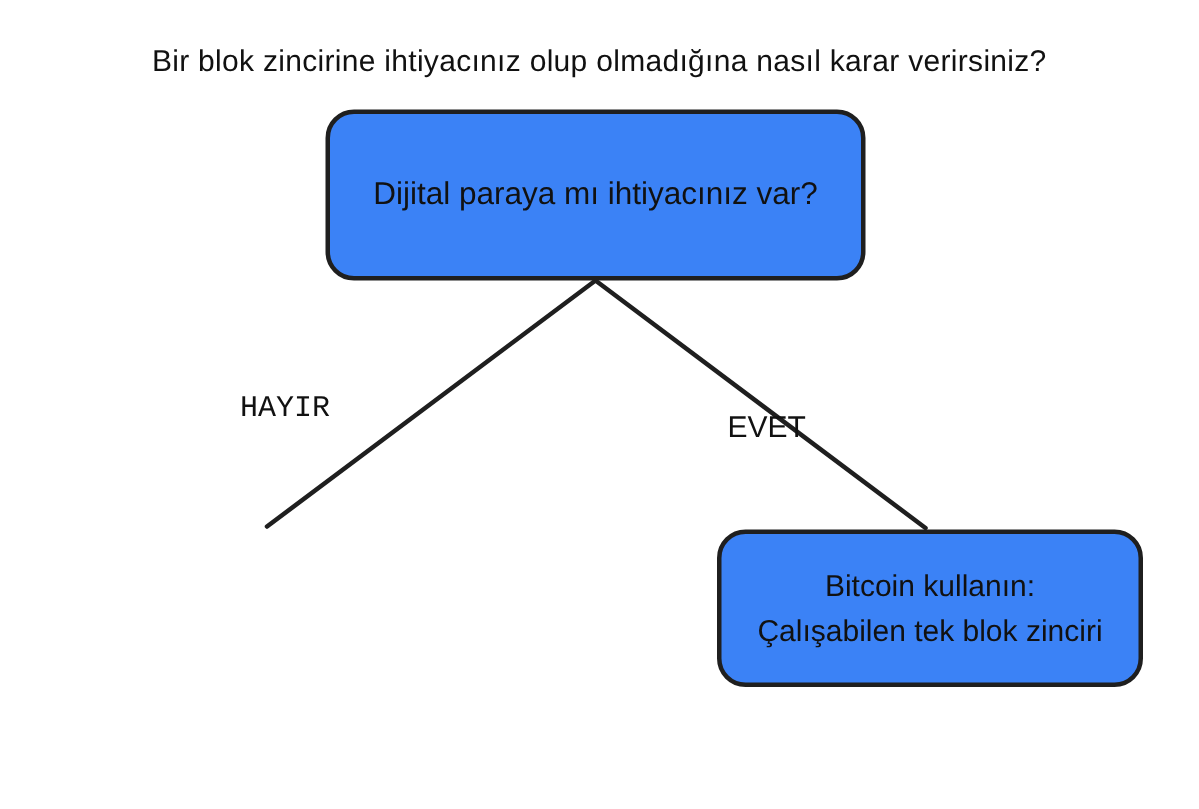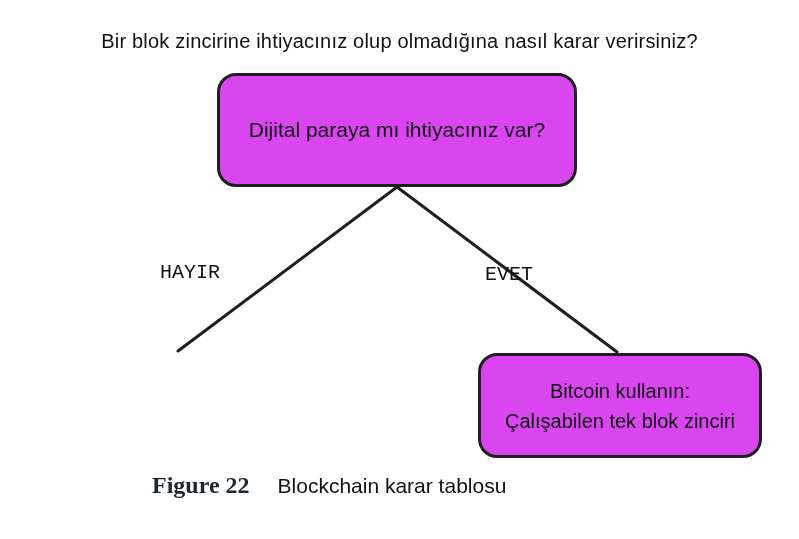--- a/index.html
+++ b/index.html
@@ -29,21 +29,21 @@
     position: absolute;
     top: 0;
     left: 0;
     pointer-events: none;
   }
   .node {
     position: absolute;
     box-sizing: border-box;
     border: 3px solid #1f1f1f;
     border-radius: 19px;
-    background: #d946ef;
+    background: #3b82f6;
     display: flex;
     flex-direction: column;
     align-items: center;
     justify-content: center;
     text-align: center;
     color: #111111;
   }
   .node-root {
     left: 217px;
     top: 73px;
@@ -67,21 +67,21 @@
     font-size: 20px;
     line-height: 30px;
   }
   .node span { display: block; }
   .edge-label {
     position: absolute;
     font-size: 20px;
     color: #111111;
   }
   .edge-label.no  { left: 160px; top: 261px; font-family: Liberation Mono, monospace; }
-  .edge-label.yes { left: 485px; top: 263px; font-family: Liberation Mono, monospace; }
+  .edge-label.yes { left: 485px; top: 274px; }
   .caption {
     position: absolute;
     left: 152px;
     top: 472px;
     display: flex;
     align-items: baseline;
     gap: 28px;
     white-space: nowrap;
   }
   .caption .cap-label {
@@ -114,18 +114,14 @@
   <div class="edge-label no">HAYIR</div>
 
   <div class="edge-label yes">EVET</div>
 
 
   <div class="node node-right">
     <span>Bitcoin kullanın:</span>
     <span>Çalışabilen tek blok zinciri</span>
   </div>
 
-  <div class="caption">
-    <span class="cap-label">Figure 22</span>
-    <span class="cap-text">Blockchain karar tablosu</span>
-  </div>
 
 </div>
 
 </body></html>

